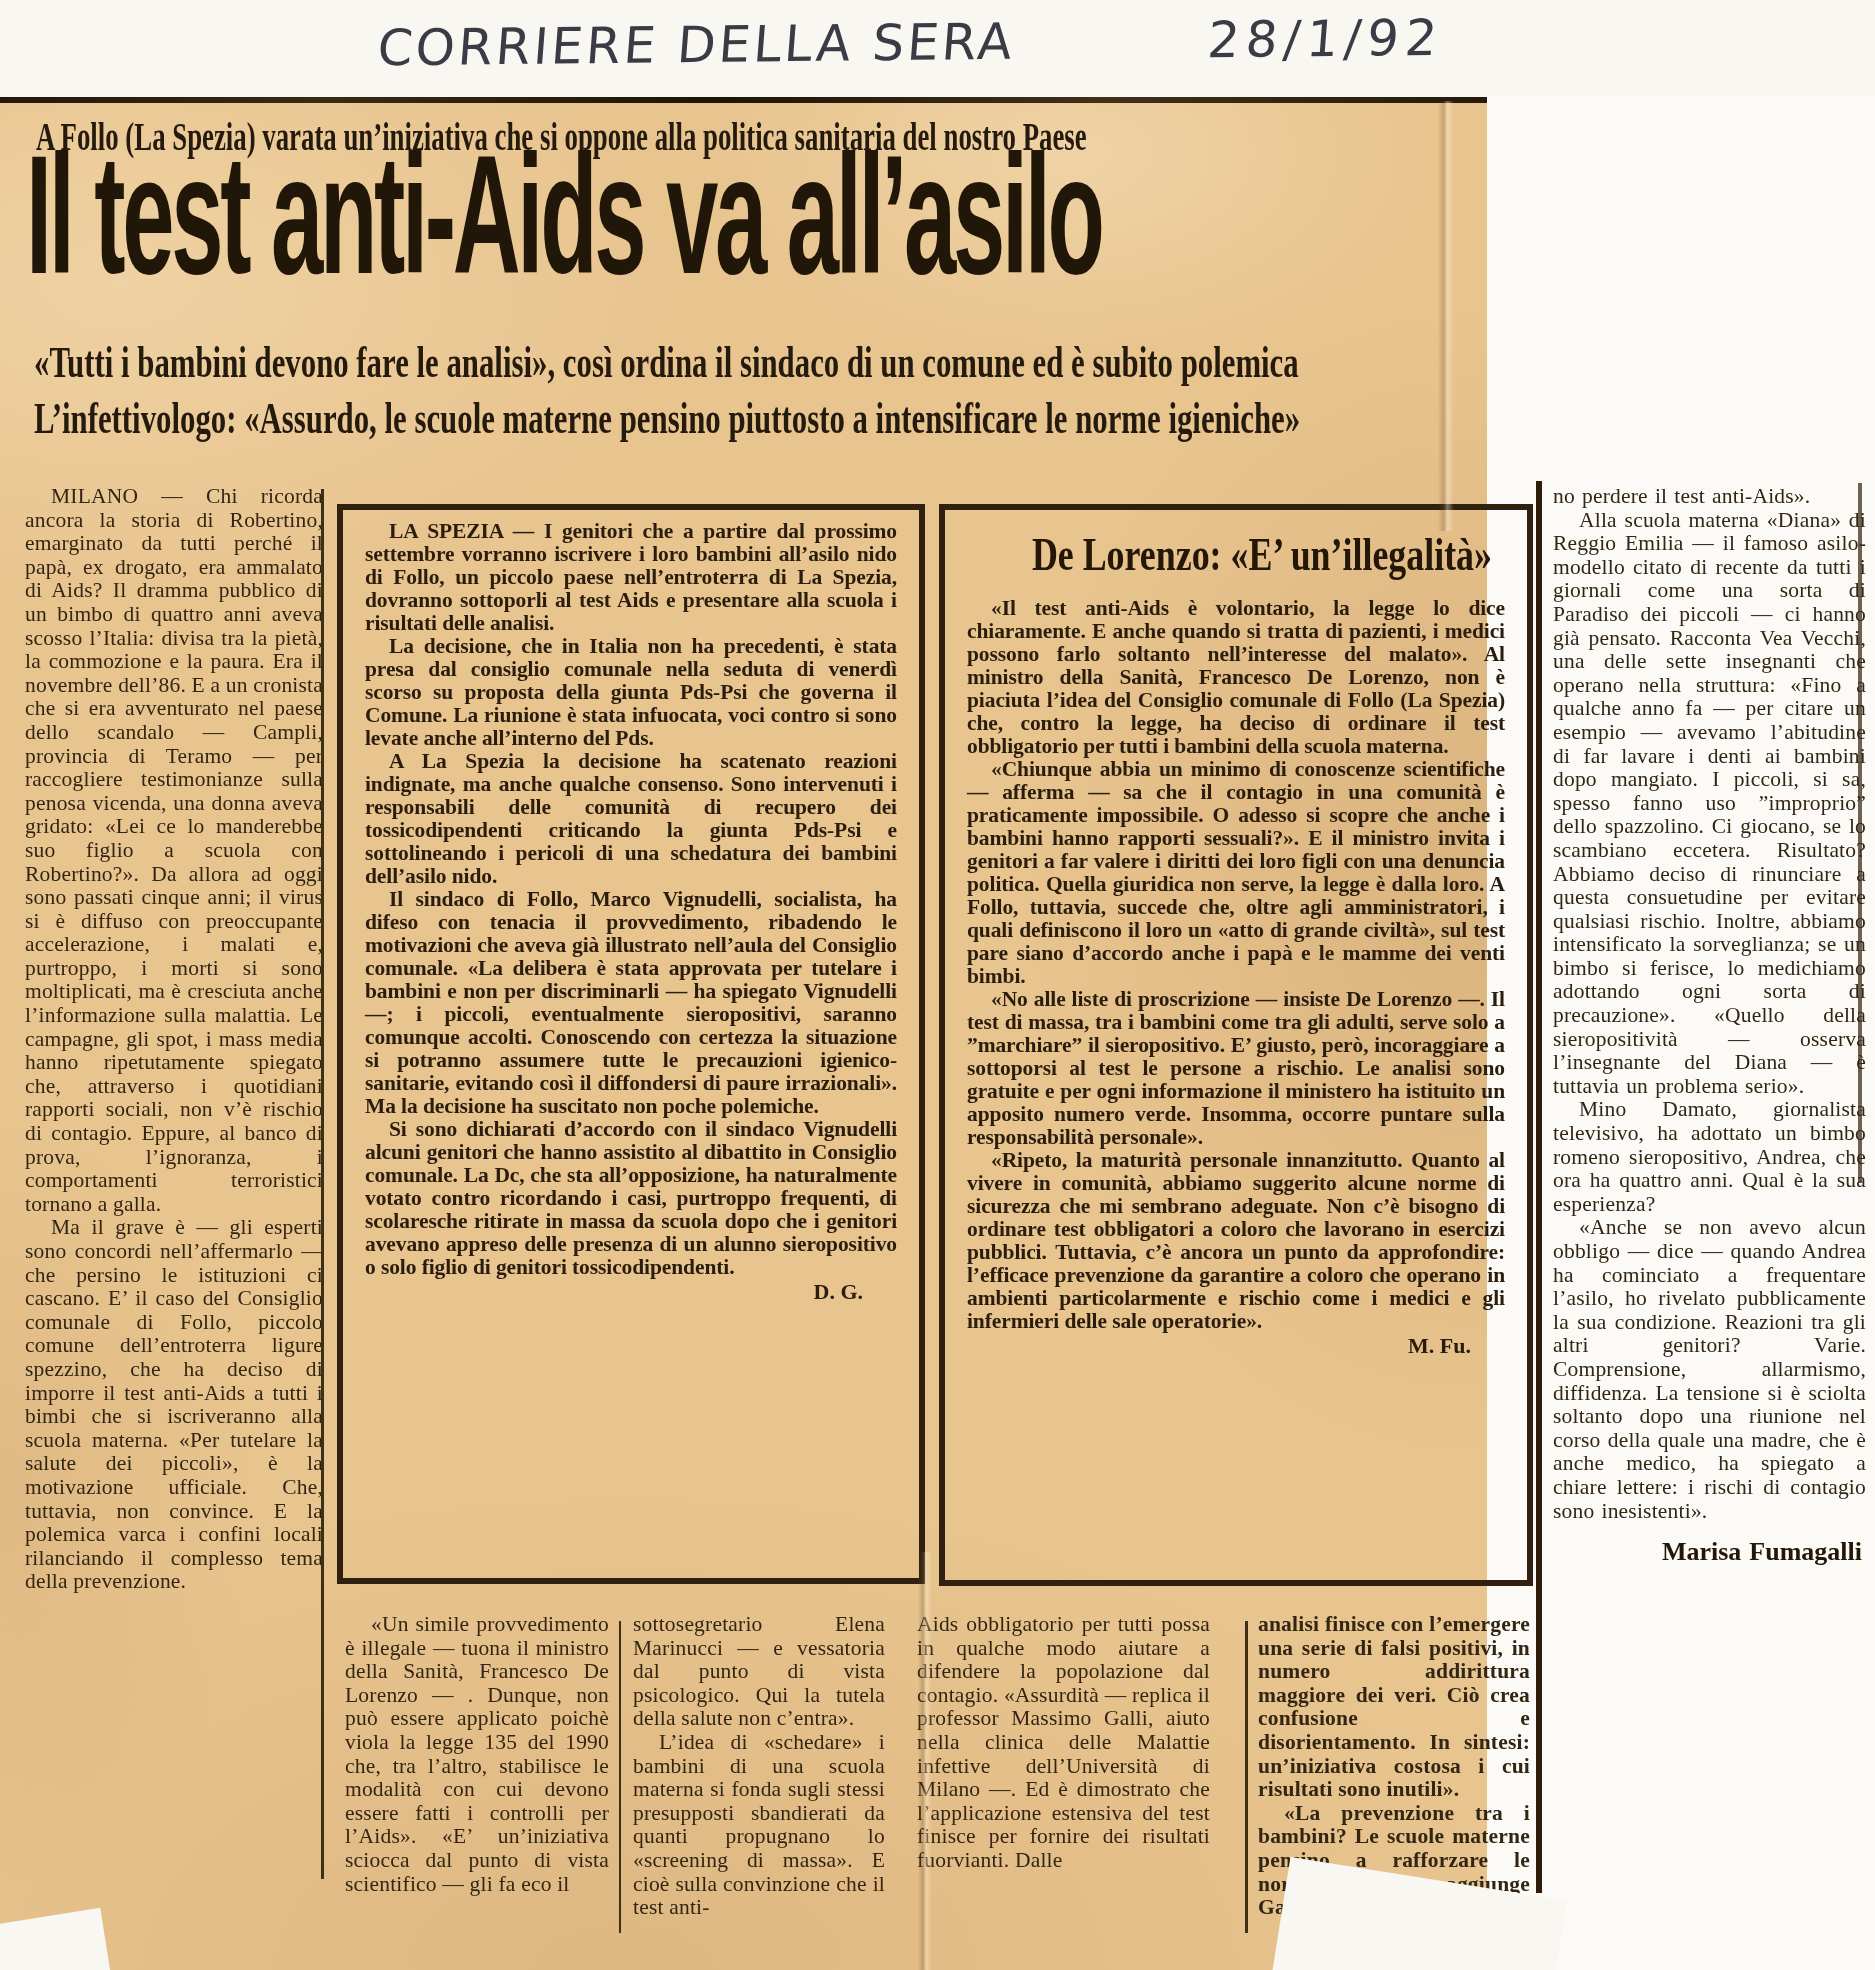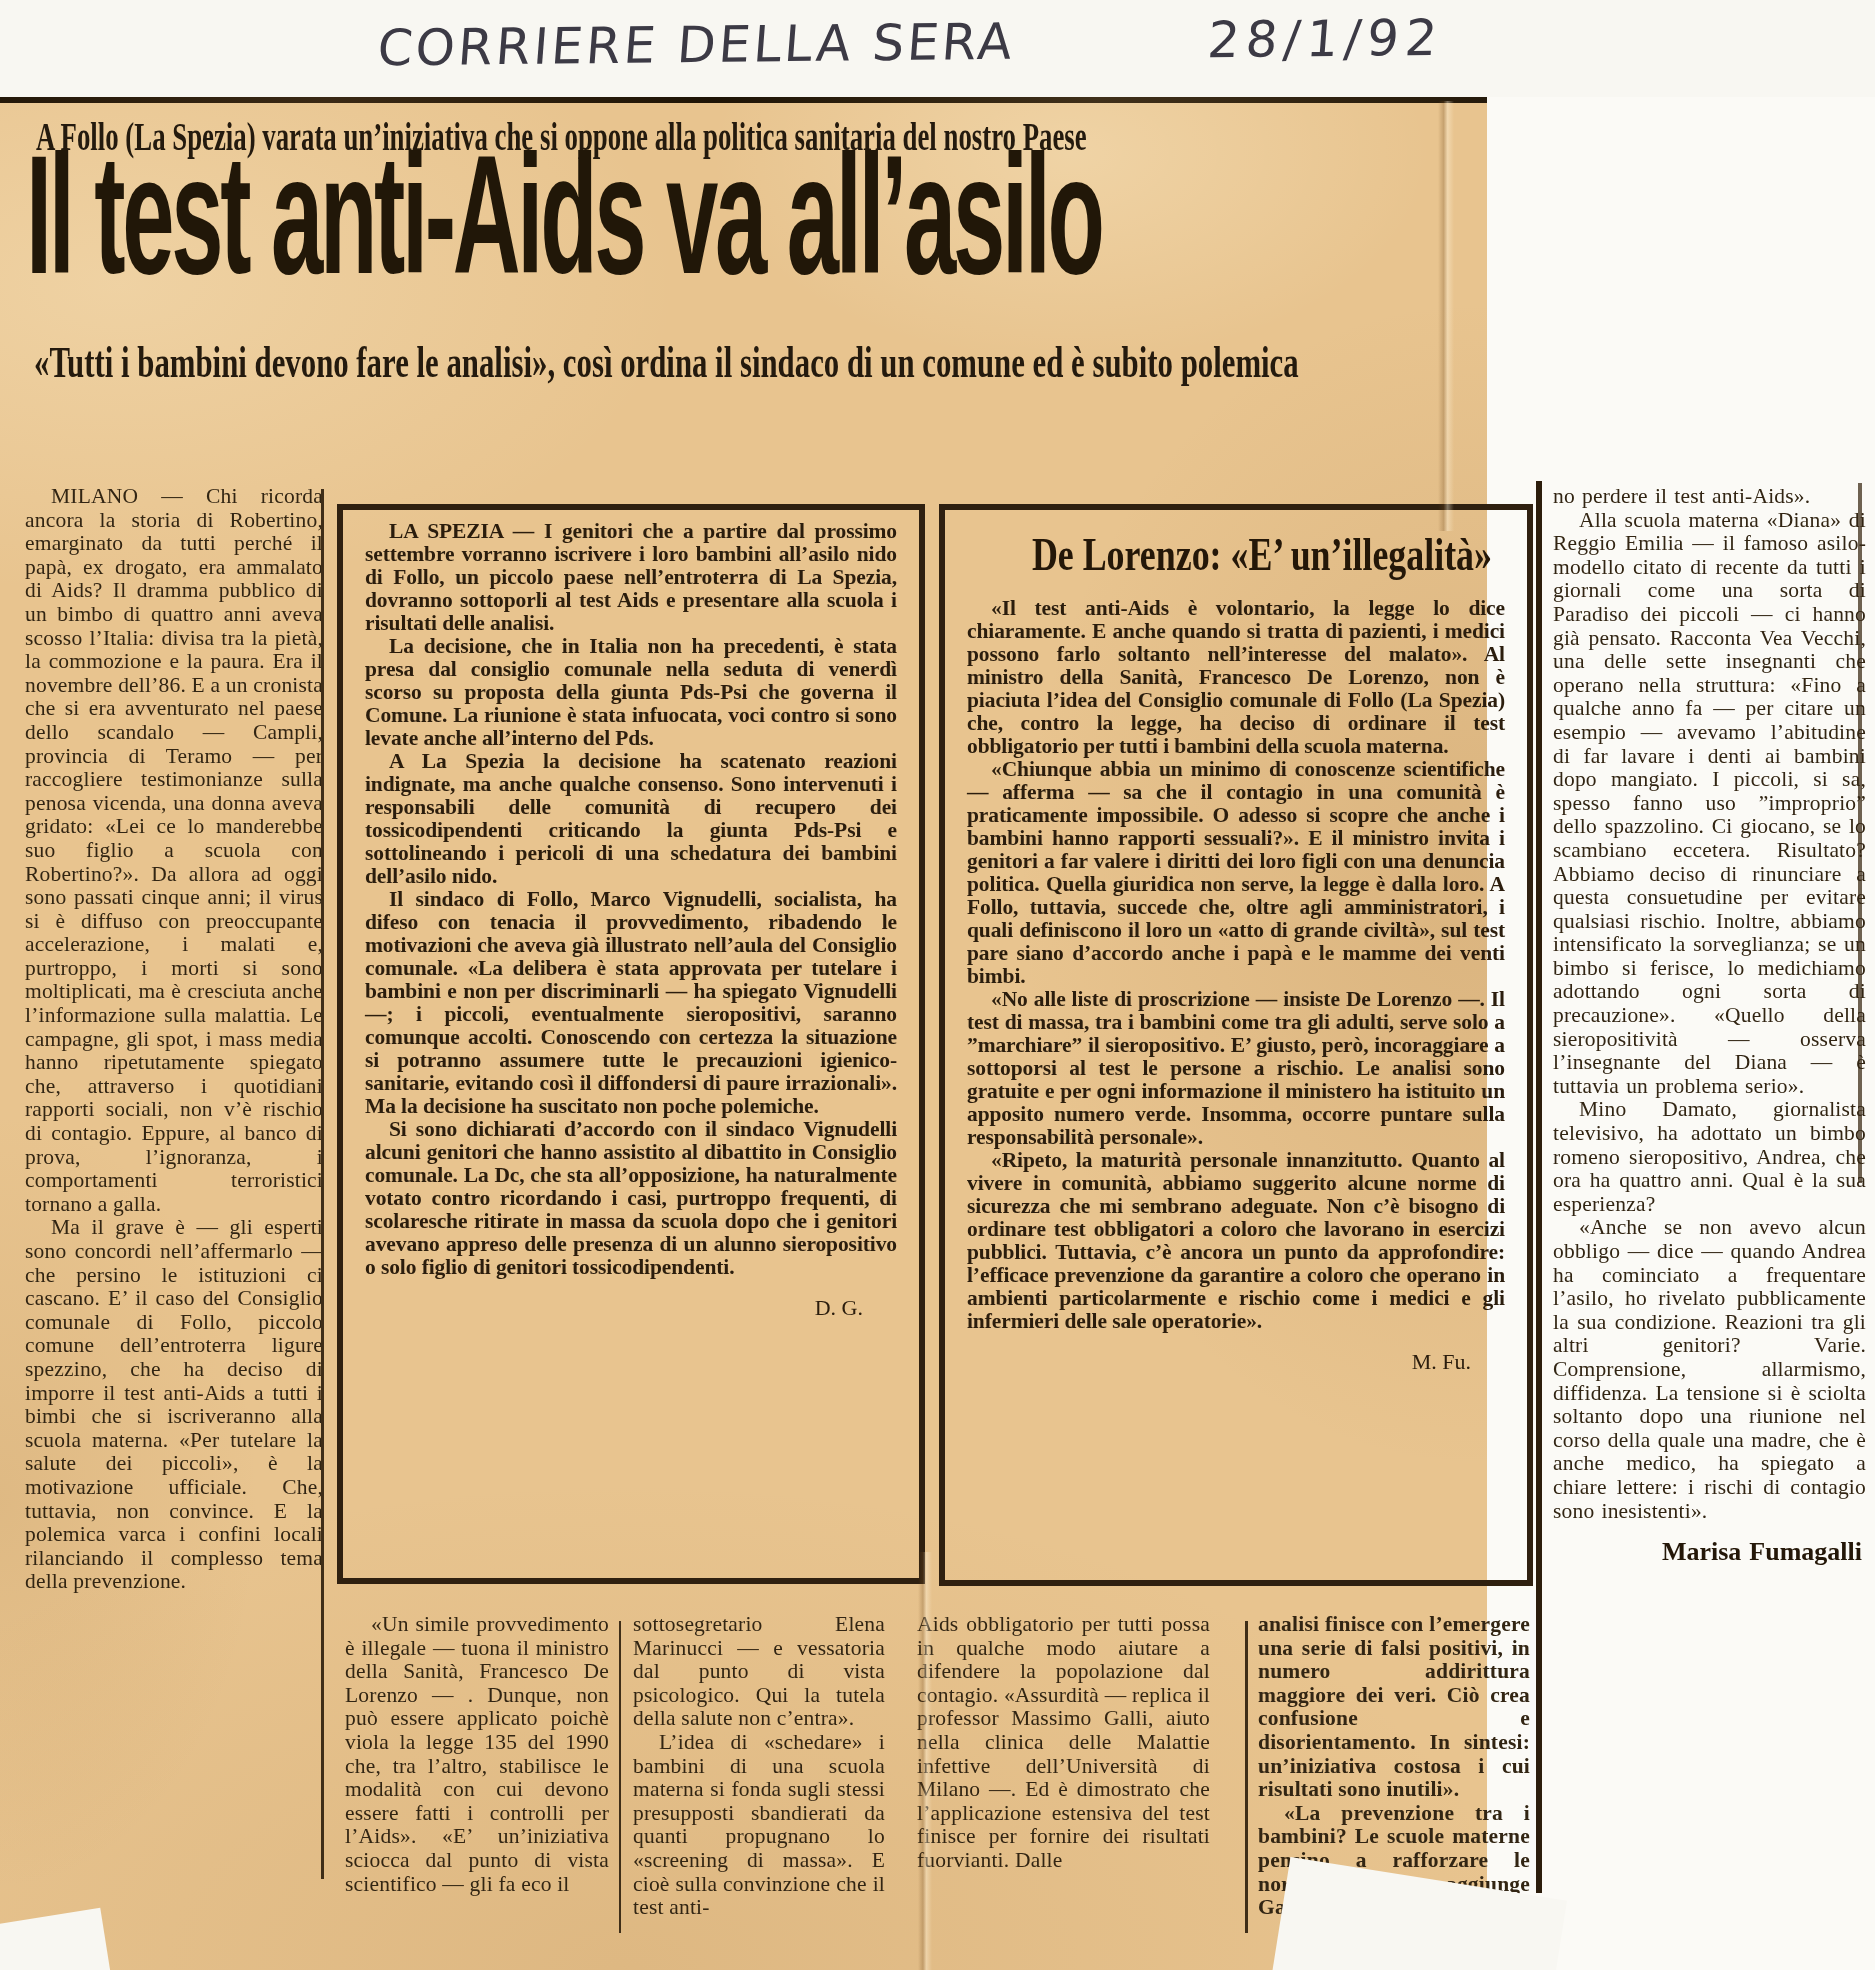--- a/index.html
+++ b/index.html
@@ -59,21 +59,21 @@
        padding:10px 22px 10px;overflow:hidden;}
   .box1{left:337px;top:407px;width:588px;height:1080px;}
   .box2{left:939px;top:407px;width:594px;height:1082px;}
   .box h2{margin:8px 0 16px;text-align:center;white-space:nowrap;font-weight:bold;
           font-size:46px;color:#241708;}
   .box h2 .squeeze{transform-origin:center;}
   .t1{transform:scaleX(.86);}
   .t2{transform:scaleX(.78);}
   .box p{margin:0;text-indent:24px;text-align:justify;font-weight:bold;font-size:21.5px;
          line-height:23px;color:#2b1d0d;letter-spacing:-.1px;}
-  .sig{text-align:right;padding-right:34px;font-weight:normal;font-size:22px;margin-top:16px;
+  .sig{text-align:right;padding-right:34px;font-weight:bold;font-size:22px;
        color:#2b1d0d;}
 
   
   .bcol{position:absolute;top:1516px;height:336px;overflow:hidden;}
   .b1{left:345px;width:264px;}
   .b2{left:633px;width:252px;}
   .b3{left:917px;width:293px;}
   .b4{left:1258px;width:272px;font-weight:bold;}
 
   
@@ -103,20 +103,23 @@
     <div class="kicker">
       <span class="squeeze">A Follo (La Spezia) varata un’iniziativa che si oppone alla politica sanitaria del nostro Paese</span>
     </div>
 
     <h1 class="headline">
       <span class="squeeze">Il test anti-Aids va all’asilo</span>
     </h1>
 
     <div class="subhead sh1">
       <span class="squeeze">«Tutti i bambini devono fare le analisi», così ordina il sindaco di un comune ed è subito polemica</span>
+    </div>
+    <div class="subhead sh2">
+      <span class="squeeze">L’infettivologo: «Assurdo, le scuole materne pensino piuttosto a intensificare le norme igieniche»</span>
     </div>
 
     <div class="col left-col">
       <p>MILANO — Chi ricorda ancora la storia di Robertino, emarginato da tutti perché il papà, ex drogato, era ammalato di Aids? Il dramma pubblico di un bimbo di quattro anni aveva scosso l’Italia: divisa tra la pietà, la commozione e la paura. Era il novembre dell’86. E a un cronista che si era avventurato nel paese dello scandalo — Campli, provincia di Teramo — per raccogliere testimonianze sulla penosa vicenda, una donna aveva gridato: «Lei ce lo manderebbe suo figlio a scuola con Robertino?». Da allora ad oggi sono passati cinque anni; il virus si è diffuso con preoccupante accelerazione, i malati e, purtroppo, i morti si sono moltiplicati, ma è cresciuta anche l’informazione sulla malattia. Le campagne, gli spot, i mass media hanno ripetutamente spiegato che, attraverso i quotidiani rapporti sociali, non v’è rischio di contagio. Eppure, al banco di prova, l’ignoranza, i comportamenti terroristici tornano a galla.</p>
       <p>Ma il grave è — gli esperti sono concordi nell’affermarlo — che persino le istituzioni ci cascano. E’ il caso del Consiglio comunale di Follo, piccolo comune dell’entroterra ligure spezzino, che ha deciso di imporre il test anti-Aids a tutti i bimbi che si iscriveranno alla scuola materna. «Per tutelare la salute dei piccoli», è la motivazione ufficiale. Che, tuttavia, non convince. E la polemica varca i confini locali rilanciando il complesso tema della prevenzione.</p>
     </div>
 
     <div class="vrule r1"></div>
 
     <section class="box box1">

